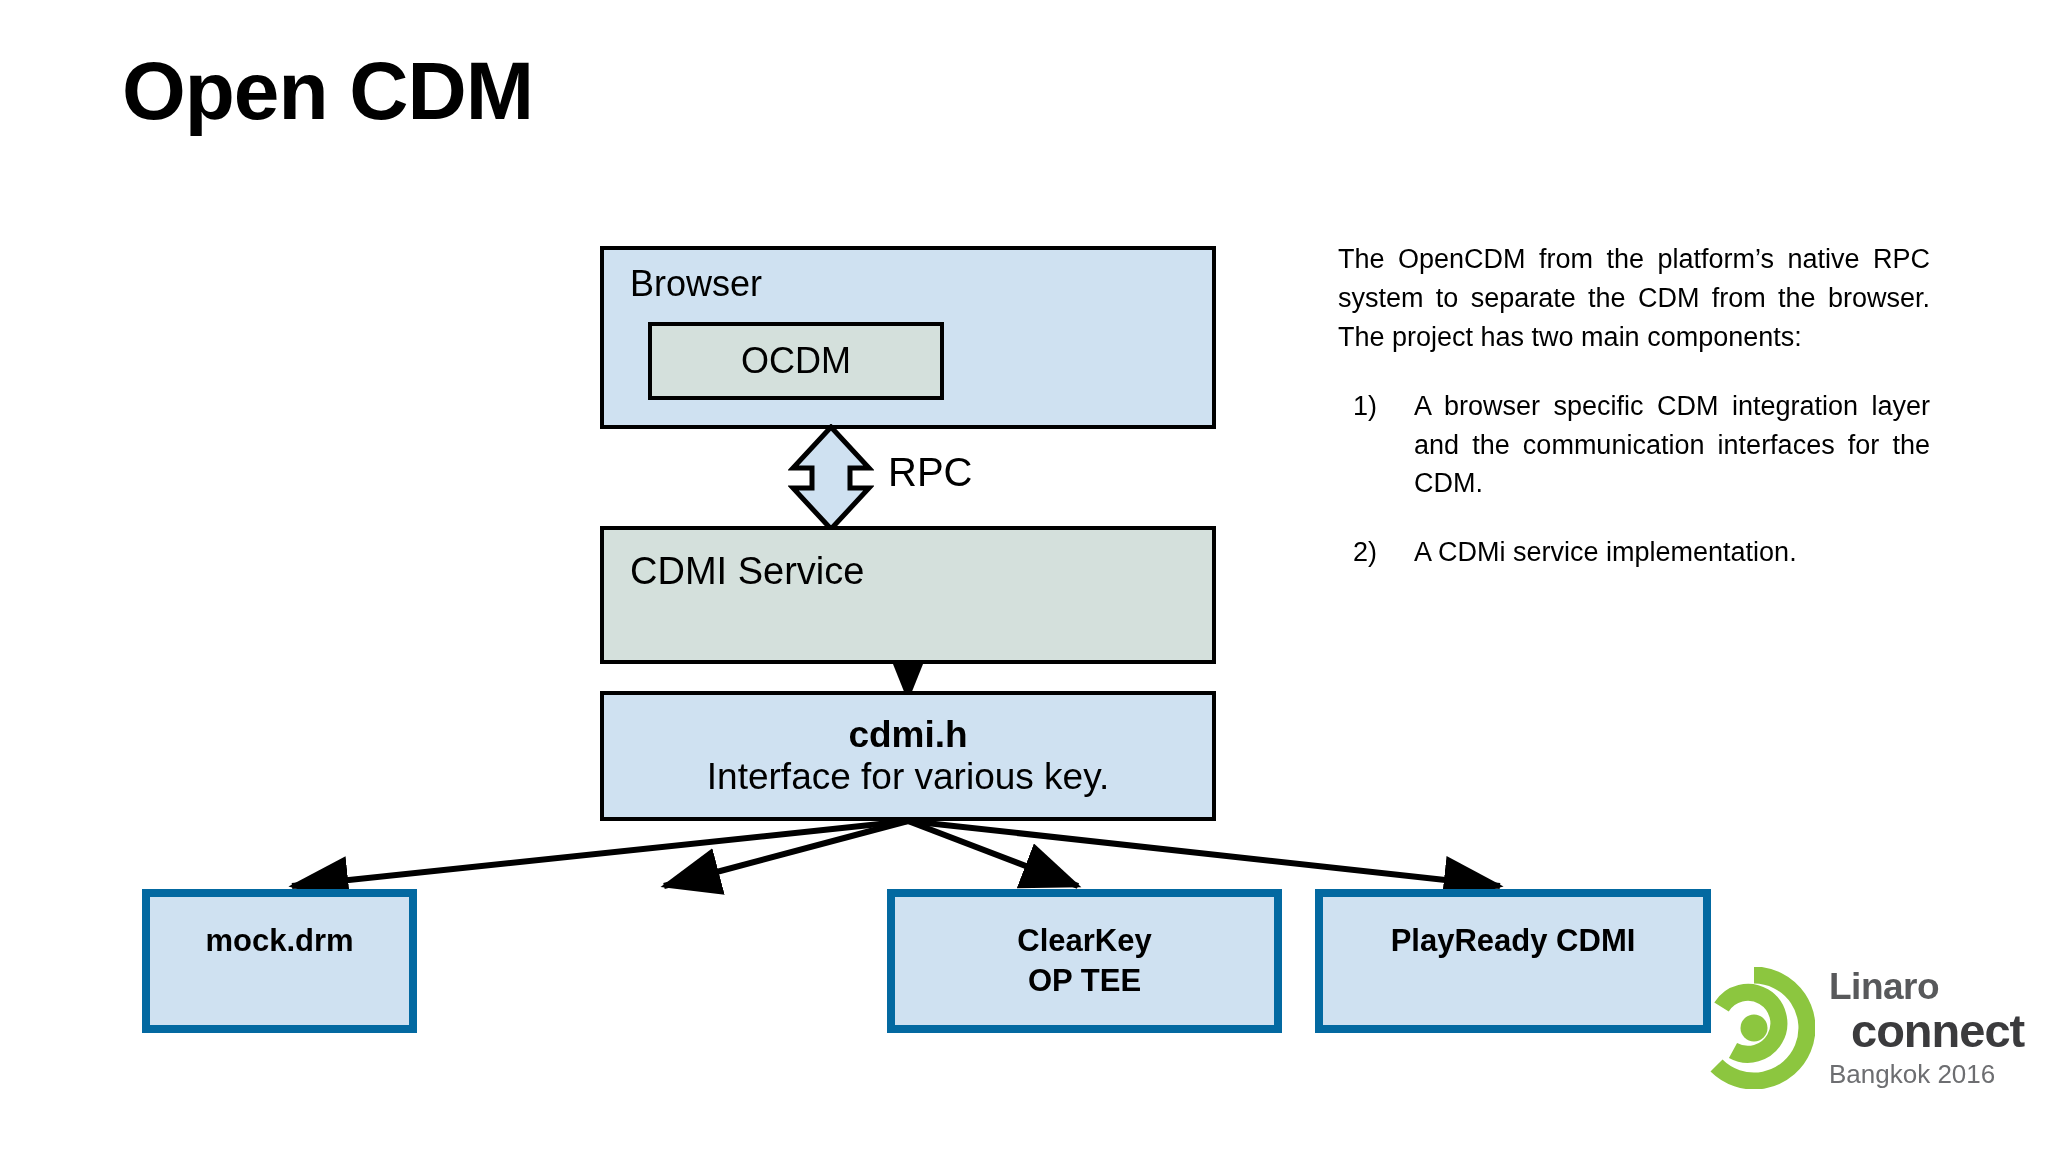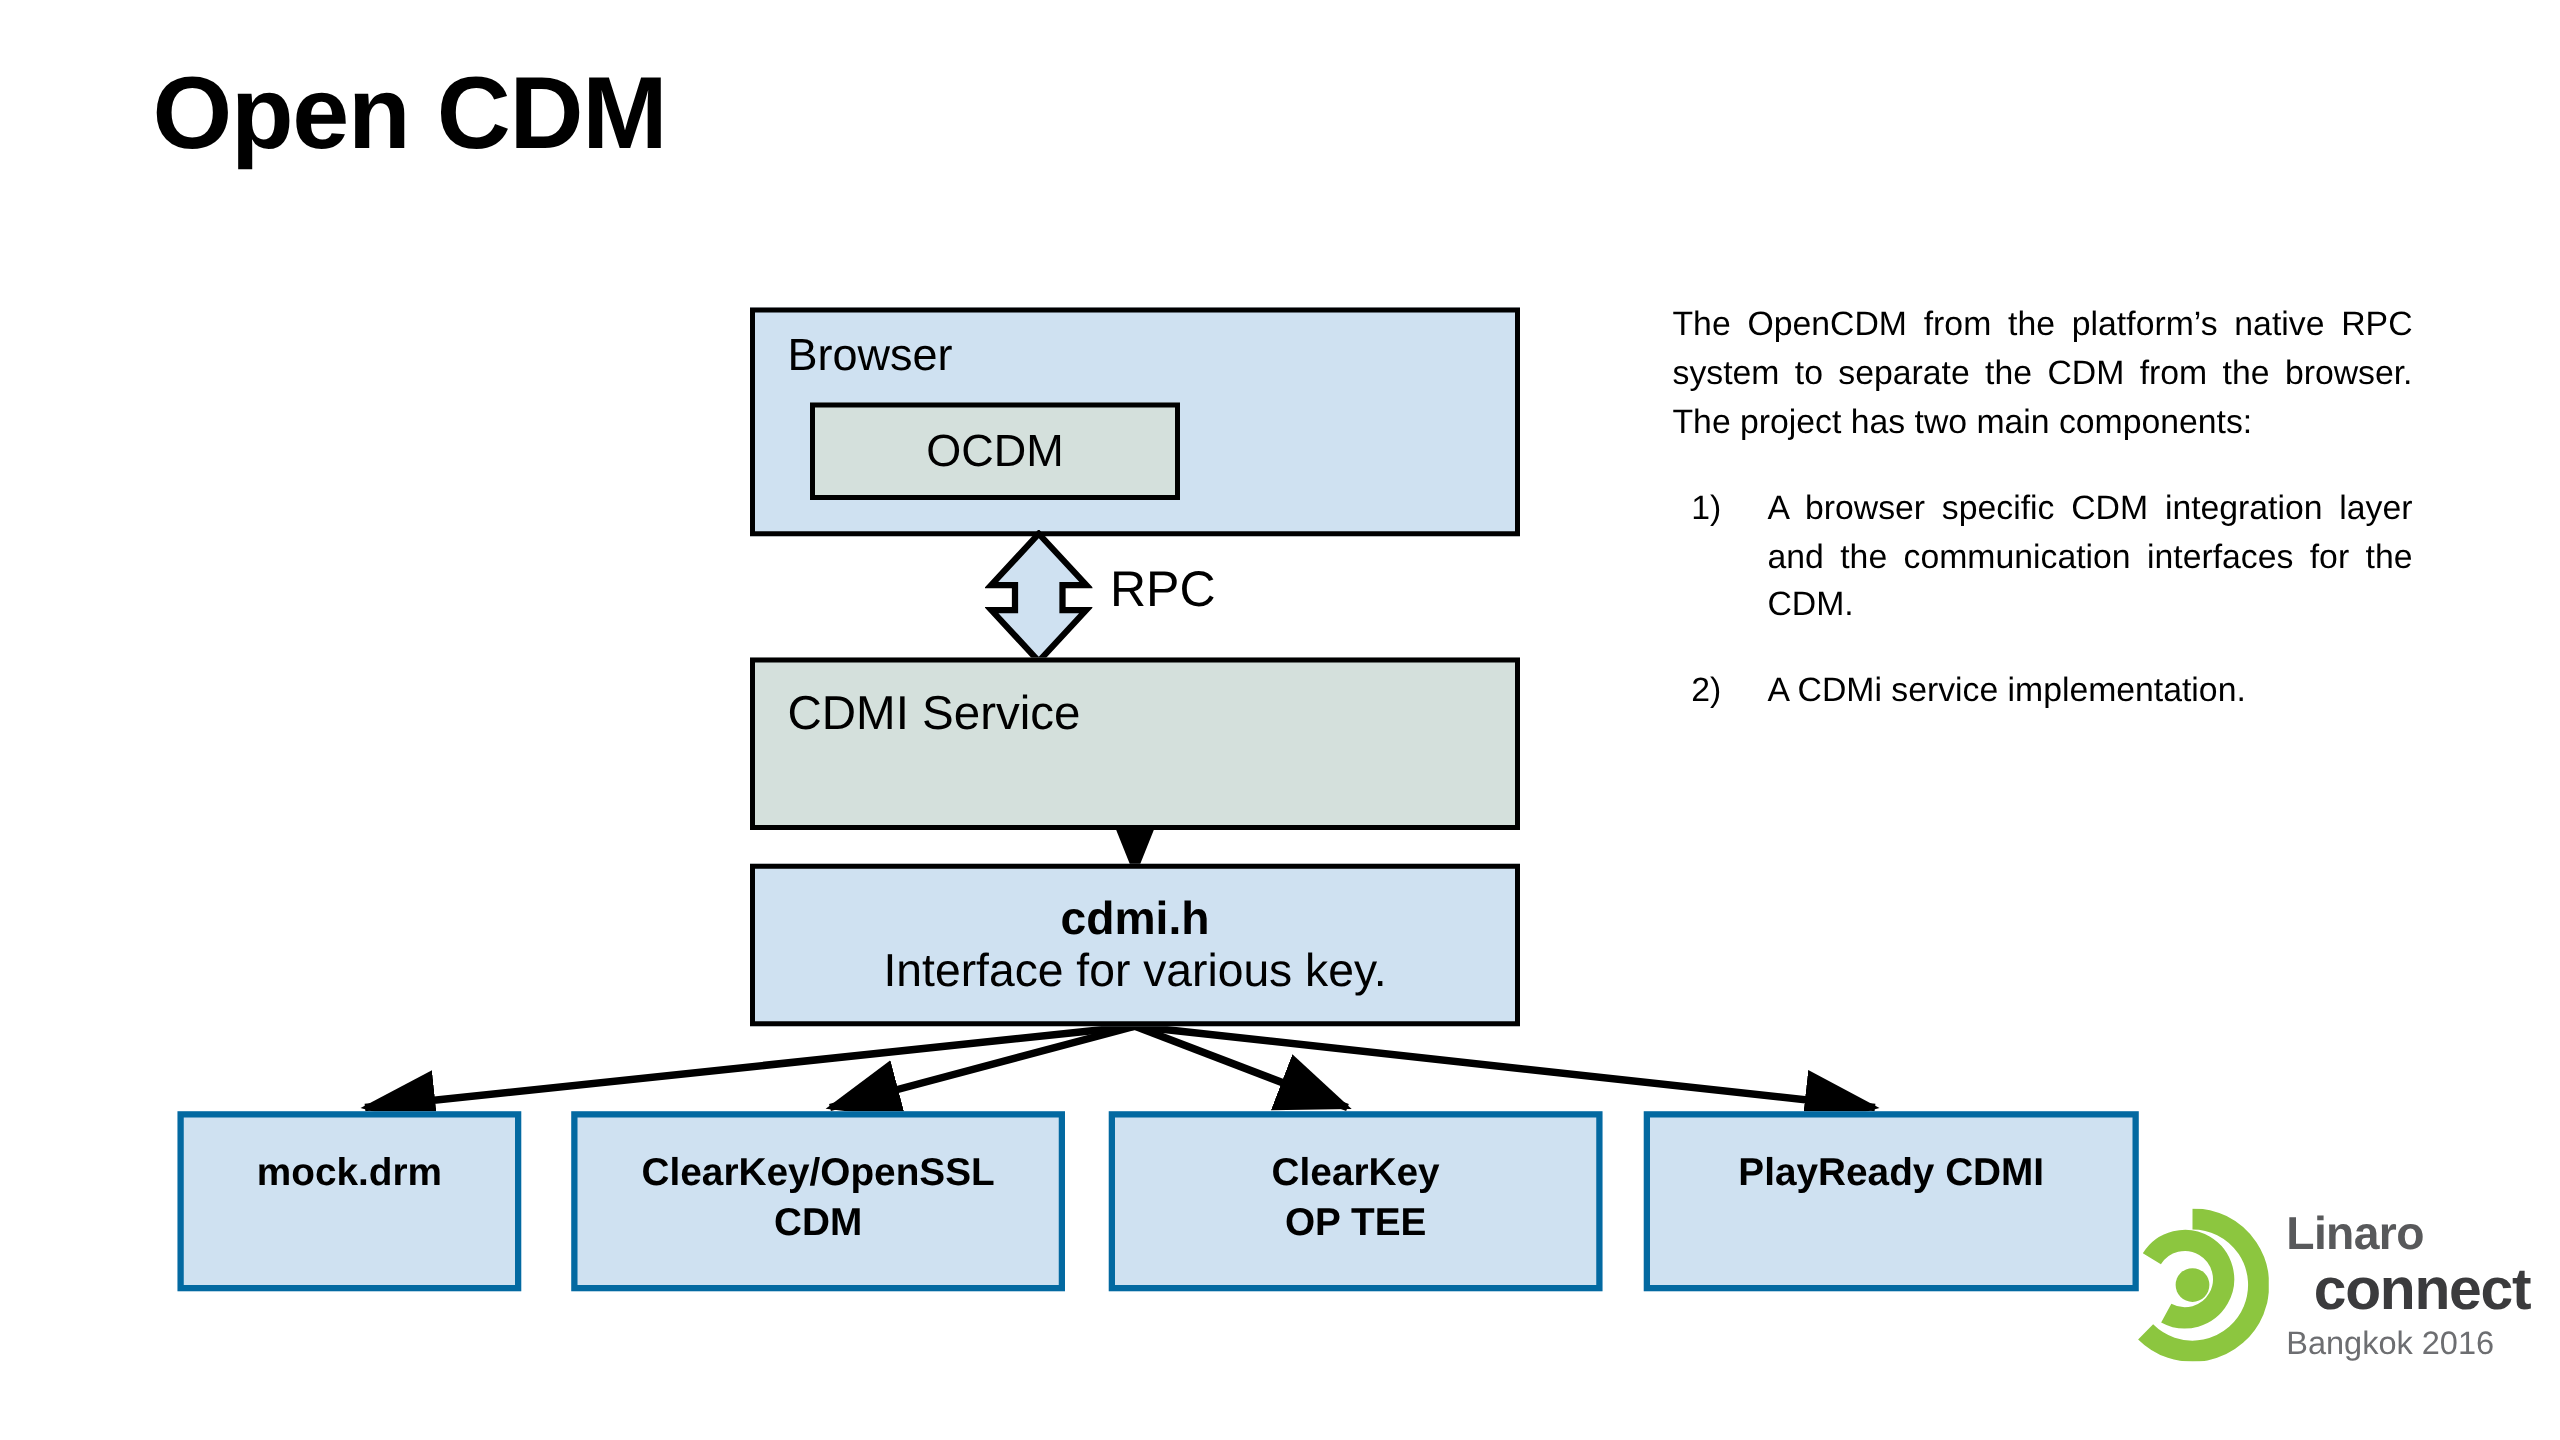--- a/index.html
+++ b/index.html
@@ -72,21 +72,21 @@
     align-items: center;
     justify-content: center;
     gap: 0;
   }
   #box-cdmih .title-line { font-size: 37px; font-weight: bold; }
   #box-cdmih .sub-line   { font-size: 37px; font-weight: normal; }
 
   
   .leafbox {
     position: absolute;
-    border: 5px solid #0369a1;
+    border: 8px solid #0369a1;
     background: #cfe1f1;
     display: flex;
     flex-direction: column;
     align-items: center;
     padding-top: 24px;
     font-size: 31px;
     font-weight: bold;
     line-height: 1.28;
     text-align: center;
     color: #000000;
@@ -223,24 +223,20 @@
     <span class="boxlabel">CDMI Service</span>
   </div>
 
   <div class="dbox fill-blue" id="box-cdmih">
     <span class="title-line">cdmi.h</span>
     <span class="sub-line">Interface for various key.</span>
   </div>
 
   <div class="leafbox" id="leaf-0">
     <span>mock.drm</span>
-  </div>
-  <div class="leafbox" id="leaf-1">
-    <span>ClearKey/OpenSSL
-CDM</span>
   </div>
   <div class="leafbox" id="leaf-2">
     <span>ClearKey
 OP TEE</span>
   </div>
   <div class="leafbox" id="leaf-3">
     <span>PlayReady CDMI</span>
   </div>
 
   <div id="text-col">

